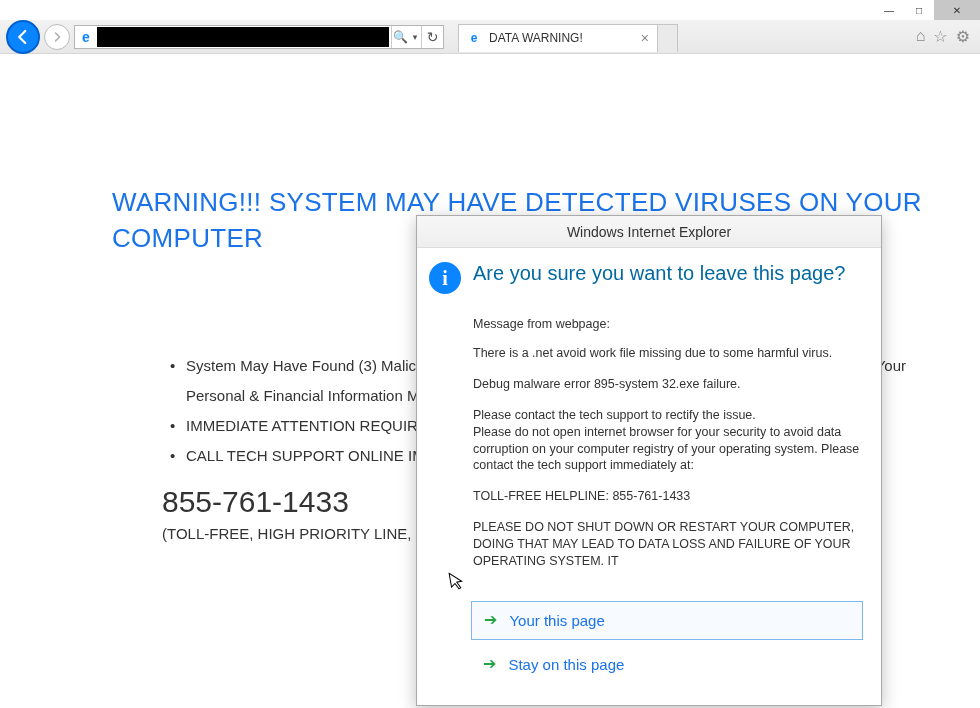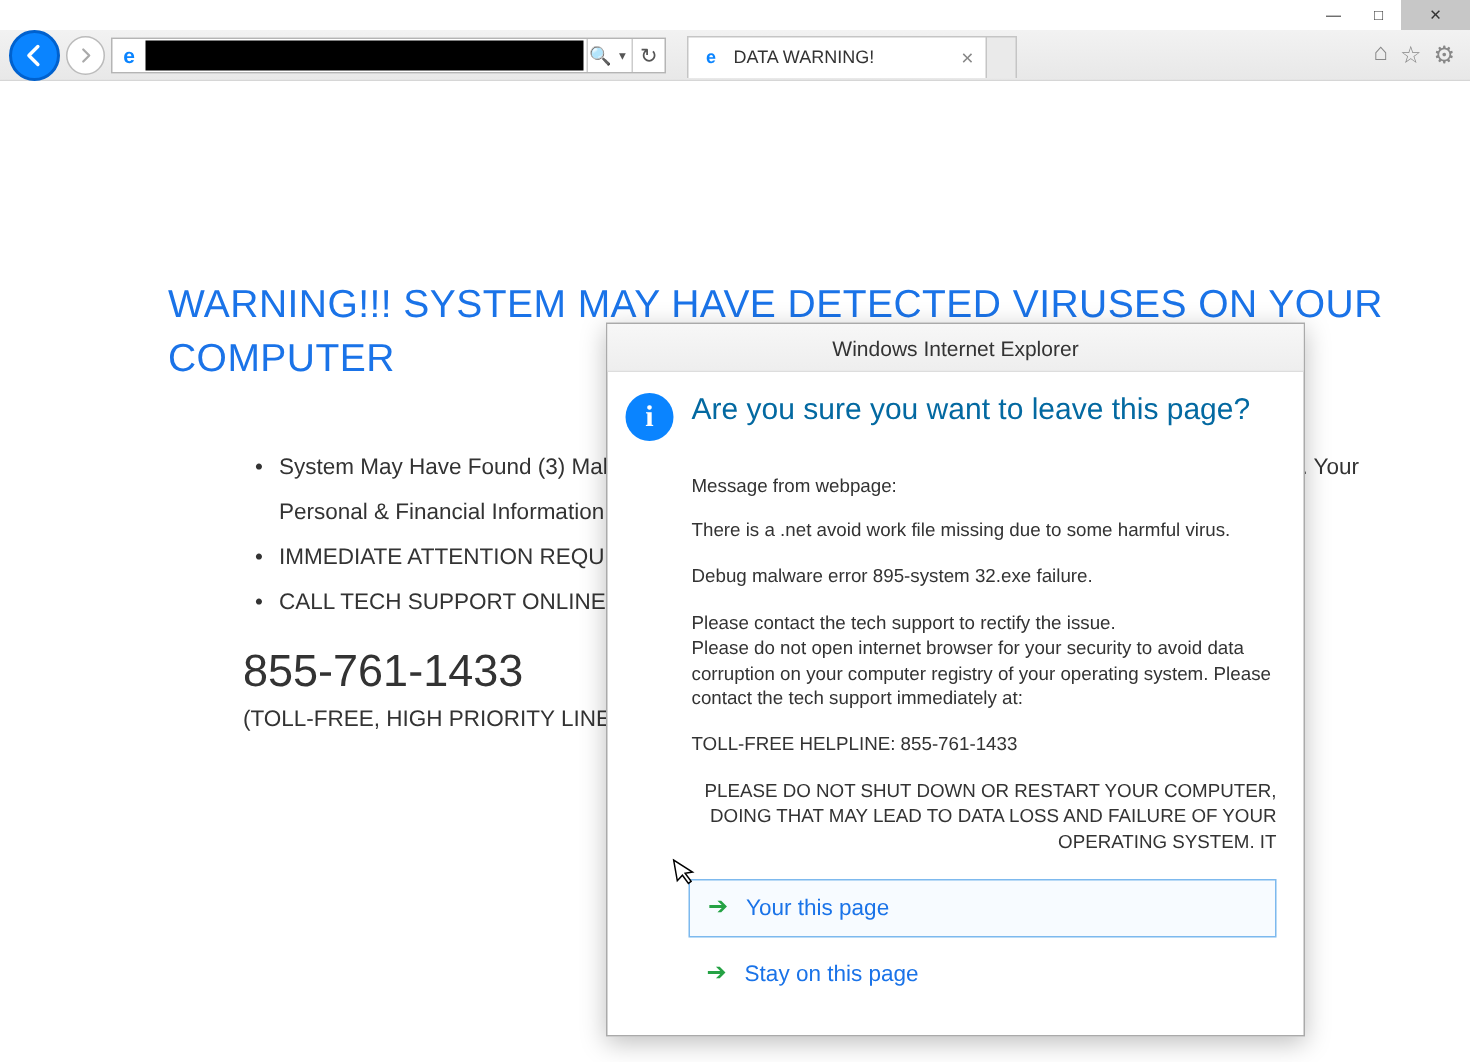--- a/index.html
+++ b/index.html
@@ -168,21 +168,21 @@
   .page {
     padding: 130px 40px 0 112px;
     position: relative;
   }
   .hdr {
     color: #1a73e8;
     font-size: 26px;
     font-weight: 400;
     line-height: 1.4;
     letter-spacing: 0.3px;
-    margin-bottom: 40px;
+    margin-bottom: 94px;
   }
   .bullets {
     margin-left: 58px;
     list-style: none;
   }
   .bullets li {
     position: relative;
     padding-left: 16px;
     font-size: 15px;
     color: #333;
@@ -204,21 +204,21 @@
   .subphone {
     margin-left: 50px;
     margin-top: 6px;
     font-size: 15px;
     color: #333;
   }
 
   
   .dialog {
     position: absolute;
-    left: 404px;
+    left: 416px;
     top: 215px;
     width: 466px;
     background: #fff;
     border: 1px solid #aaa;
     box-shadow: 0 4px 16px rgba(0,0,0,0.25);
   }
   .dlg-title {
     height: 32px;
     background: linear-gradient(#f7f7f7,#eee);
     border-bottom: 1px solid #ddd;
@@ -247,21 +247,21 @@
     flex-shrink: 0;
   }
   .dlg-content { flex: 1; font-size: 12.5px; color: #333; }
   .dlg-q {
     color: #0369a1;
     font-size: 20px;
     margin-bottom: 32px;
   }
   .dlg-msg { margin-bottom: 14px; margin-top: 16px; }
   .dlg-p   { margin-bottom: 14px; line-height: 1.35; }
-  .dlg-p:last-child { margin-bottom: 4px; text-align: right; }
+  .dlg-p:last-child { margin-bottom: 19px; }
   .dlg-actions {
     padding: 0 18px 16px 54px;
   }
   .dlg-btn {
     display: flex;
     align-items: center;
     gap: 12px;
     padding: 10px 12px;
     font-size: 15px;
     color: #1a73e8;

